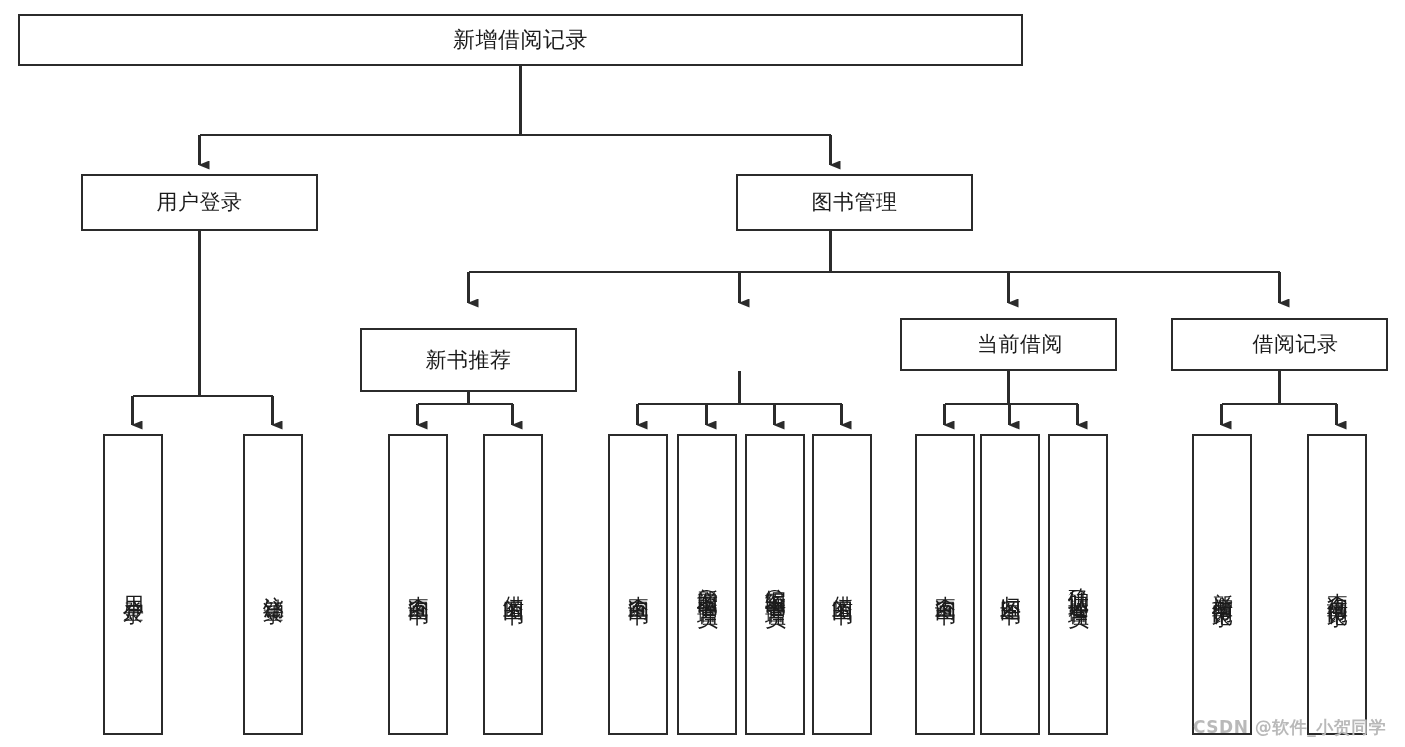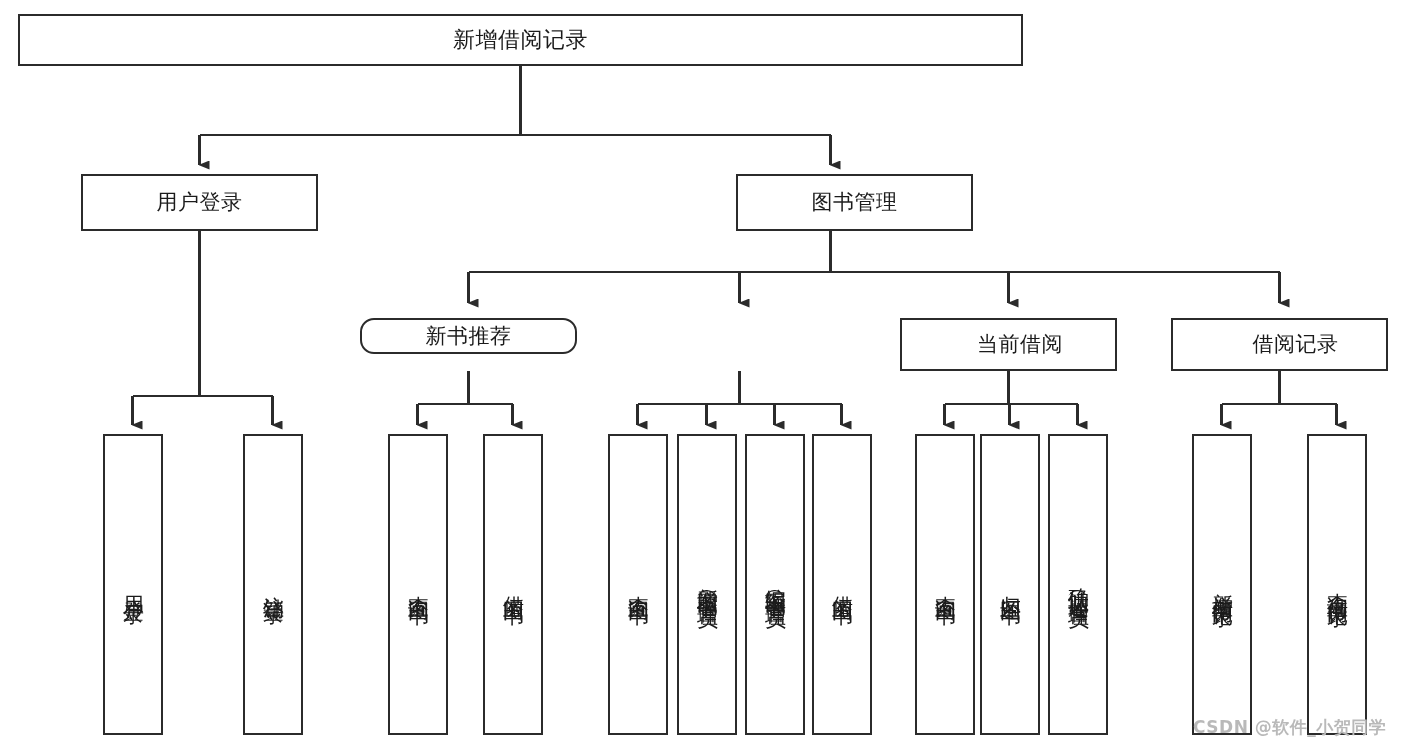--- a/index.html
+++ b/index.html
@@ -137,21 +137,21 @@
     <span class="node-label">新增借阅记录</span>
   </div>
 
   <div class="node horiz" style="left:81px; top:174px; width:237px; height:57px;">
     <span class="node-label">用户登录</span>
   </div>
   <div class="node horiz" style="left:712px; top:174px; width:237px; height:57px;margin-left:24px;">
     <span class="node-label">图书管理</span>
   </div>
 
-  <div class="node horiz" style="left:360px; top:318px; width:217px; height:36px;border-radius:14px;">
+  <div class="node horiz" style="left:360px; top:328px; width:217px; height:64px;">
     <span class="node-label">新书推荐</span>
   </div>
   <div class="node horiz" style="left:900px; top:318px; width:217px; height:53px;padding-left:23px;">
     <span class="node-label">当前借阅</span>
   </div>
   <div class="node horiz" style="left:1171px; top:318px; width:217px; height:53px;padding-left:32px;">
     <span class="node-label">借阅记录</span>
   </div>
 
   <div class="node vert" style="left:103px; top:434px; width:60px; height:301px;">

